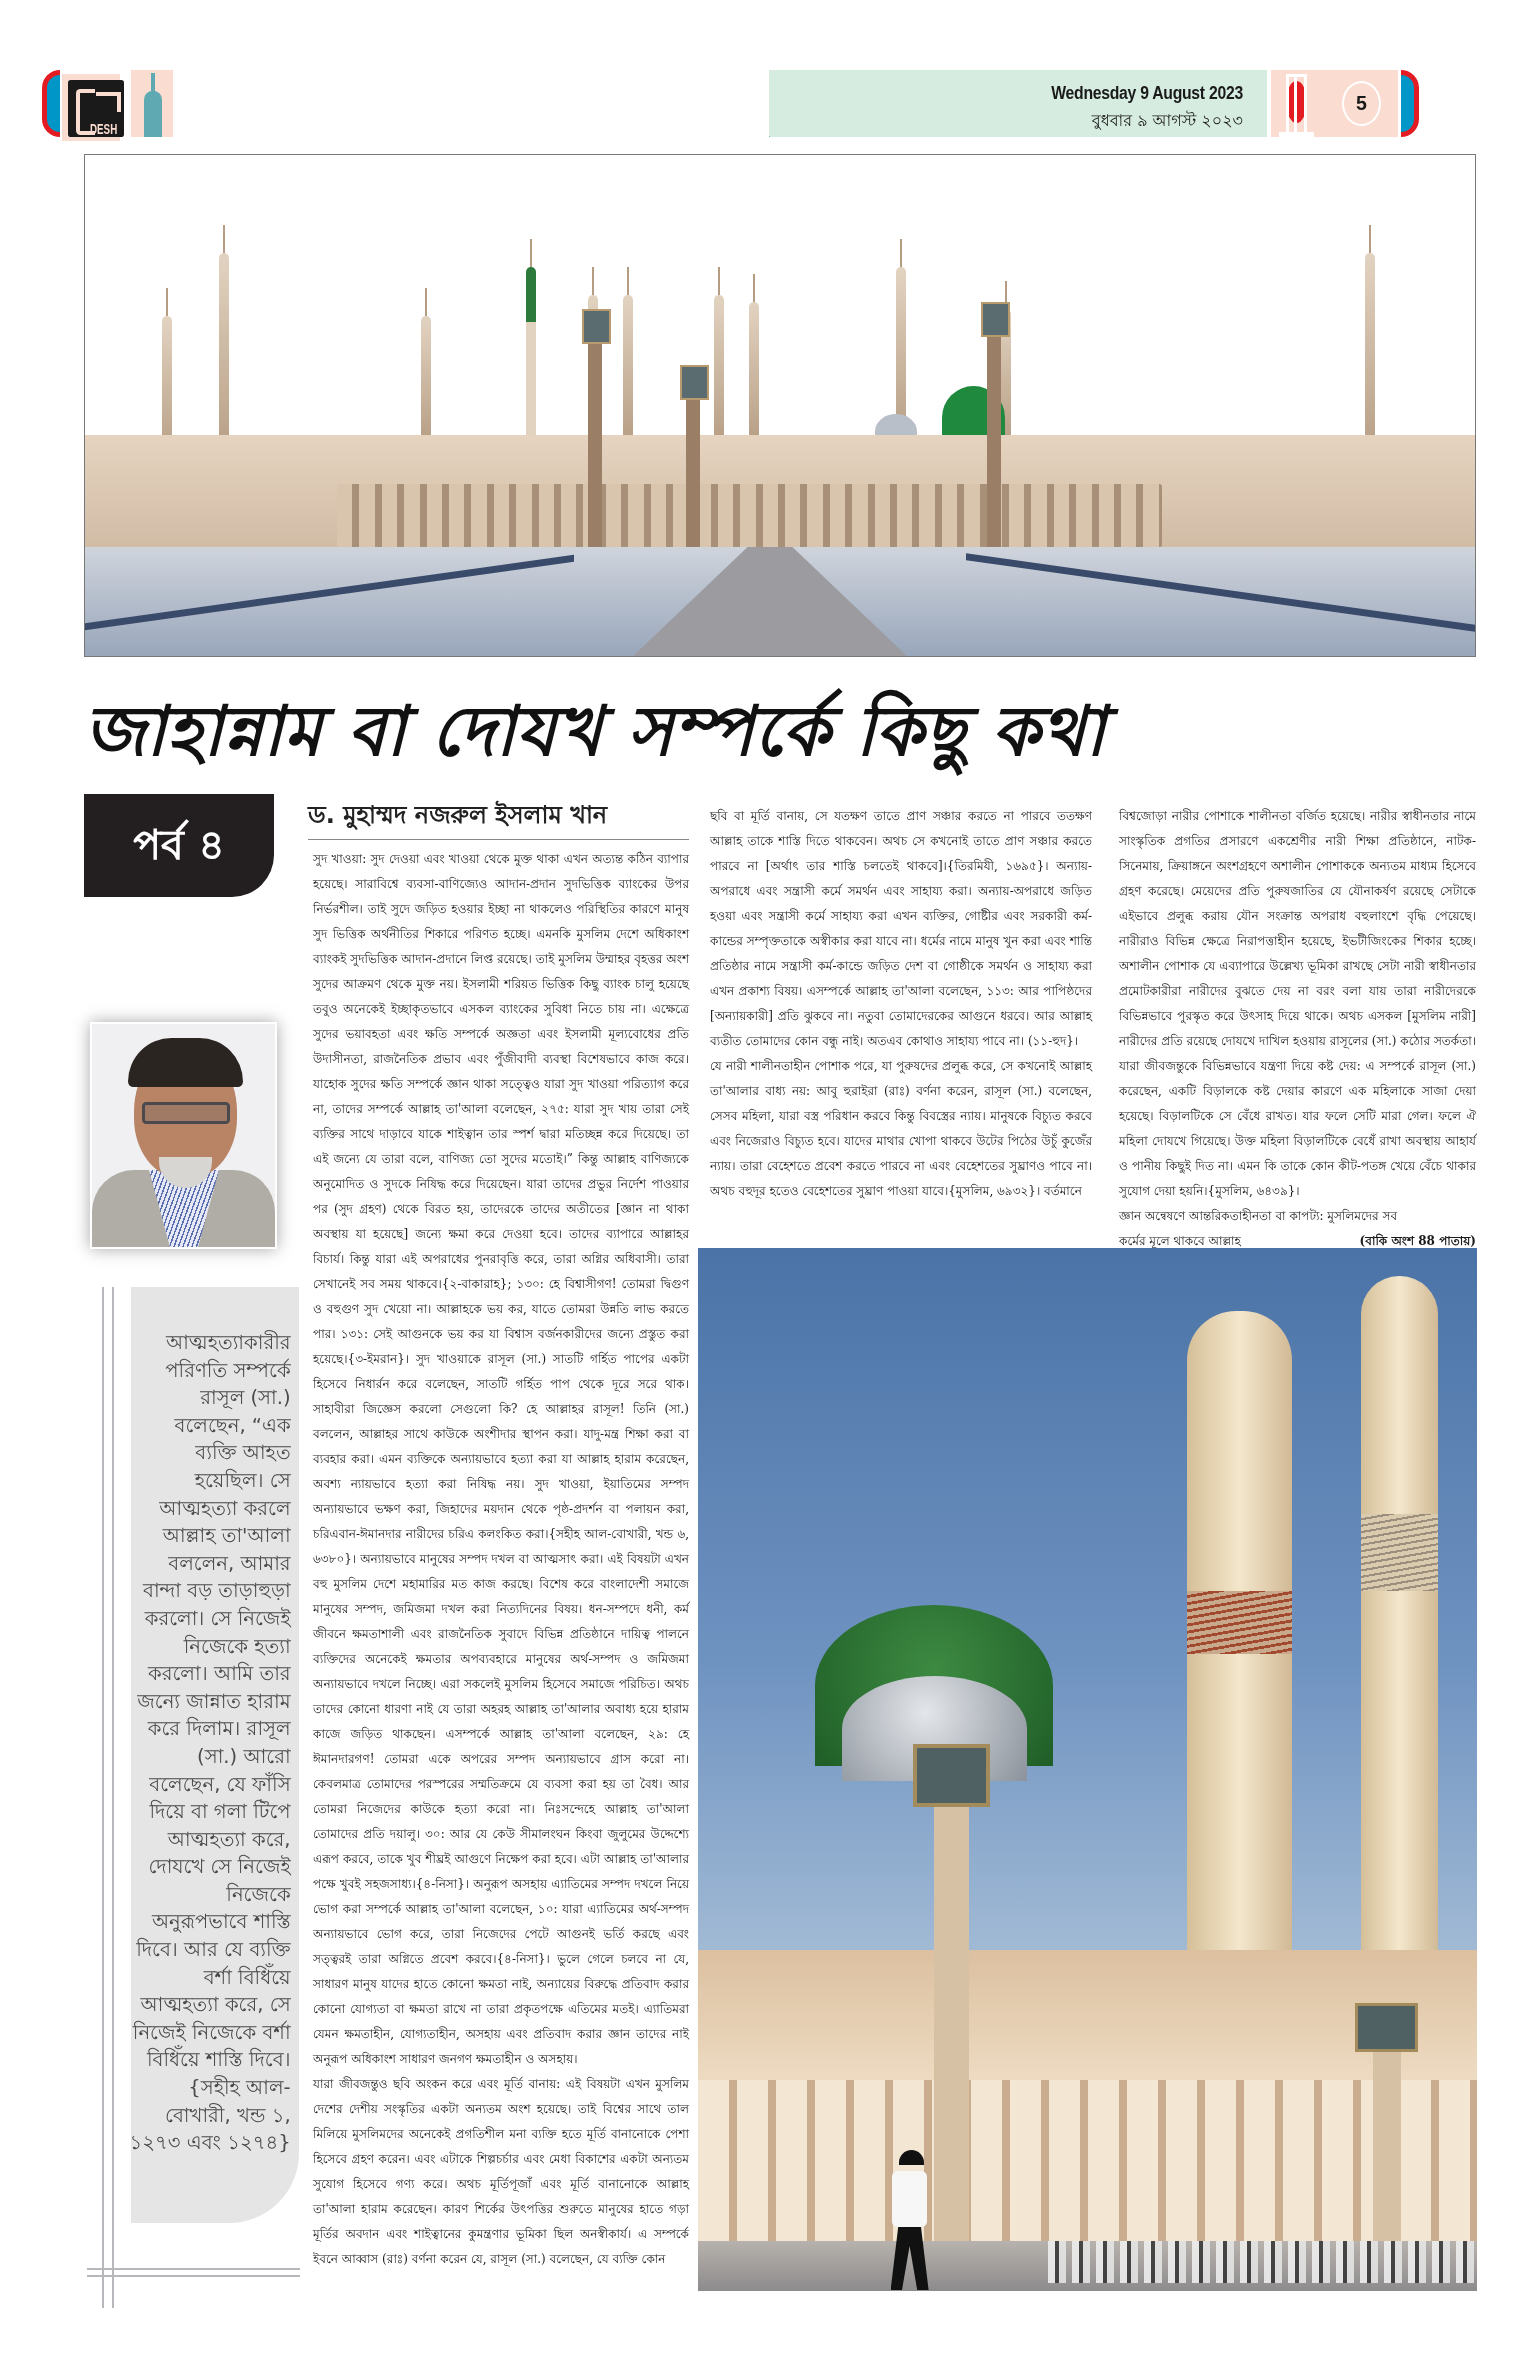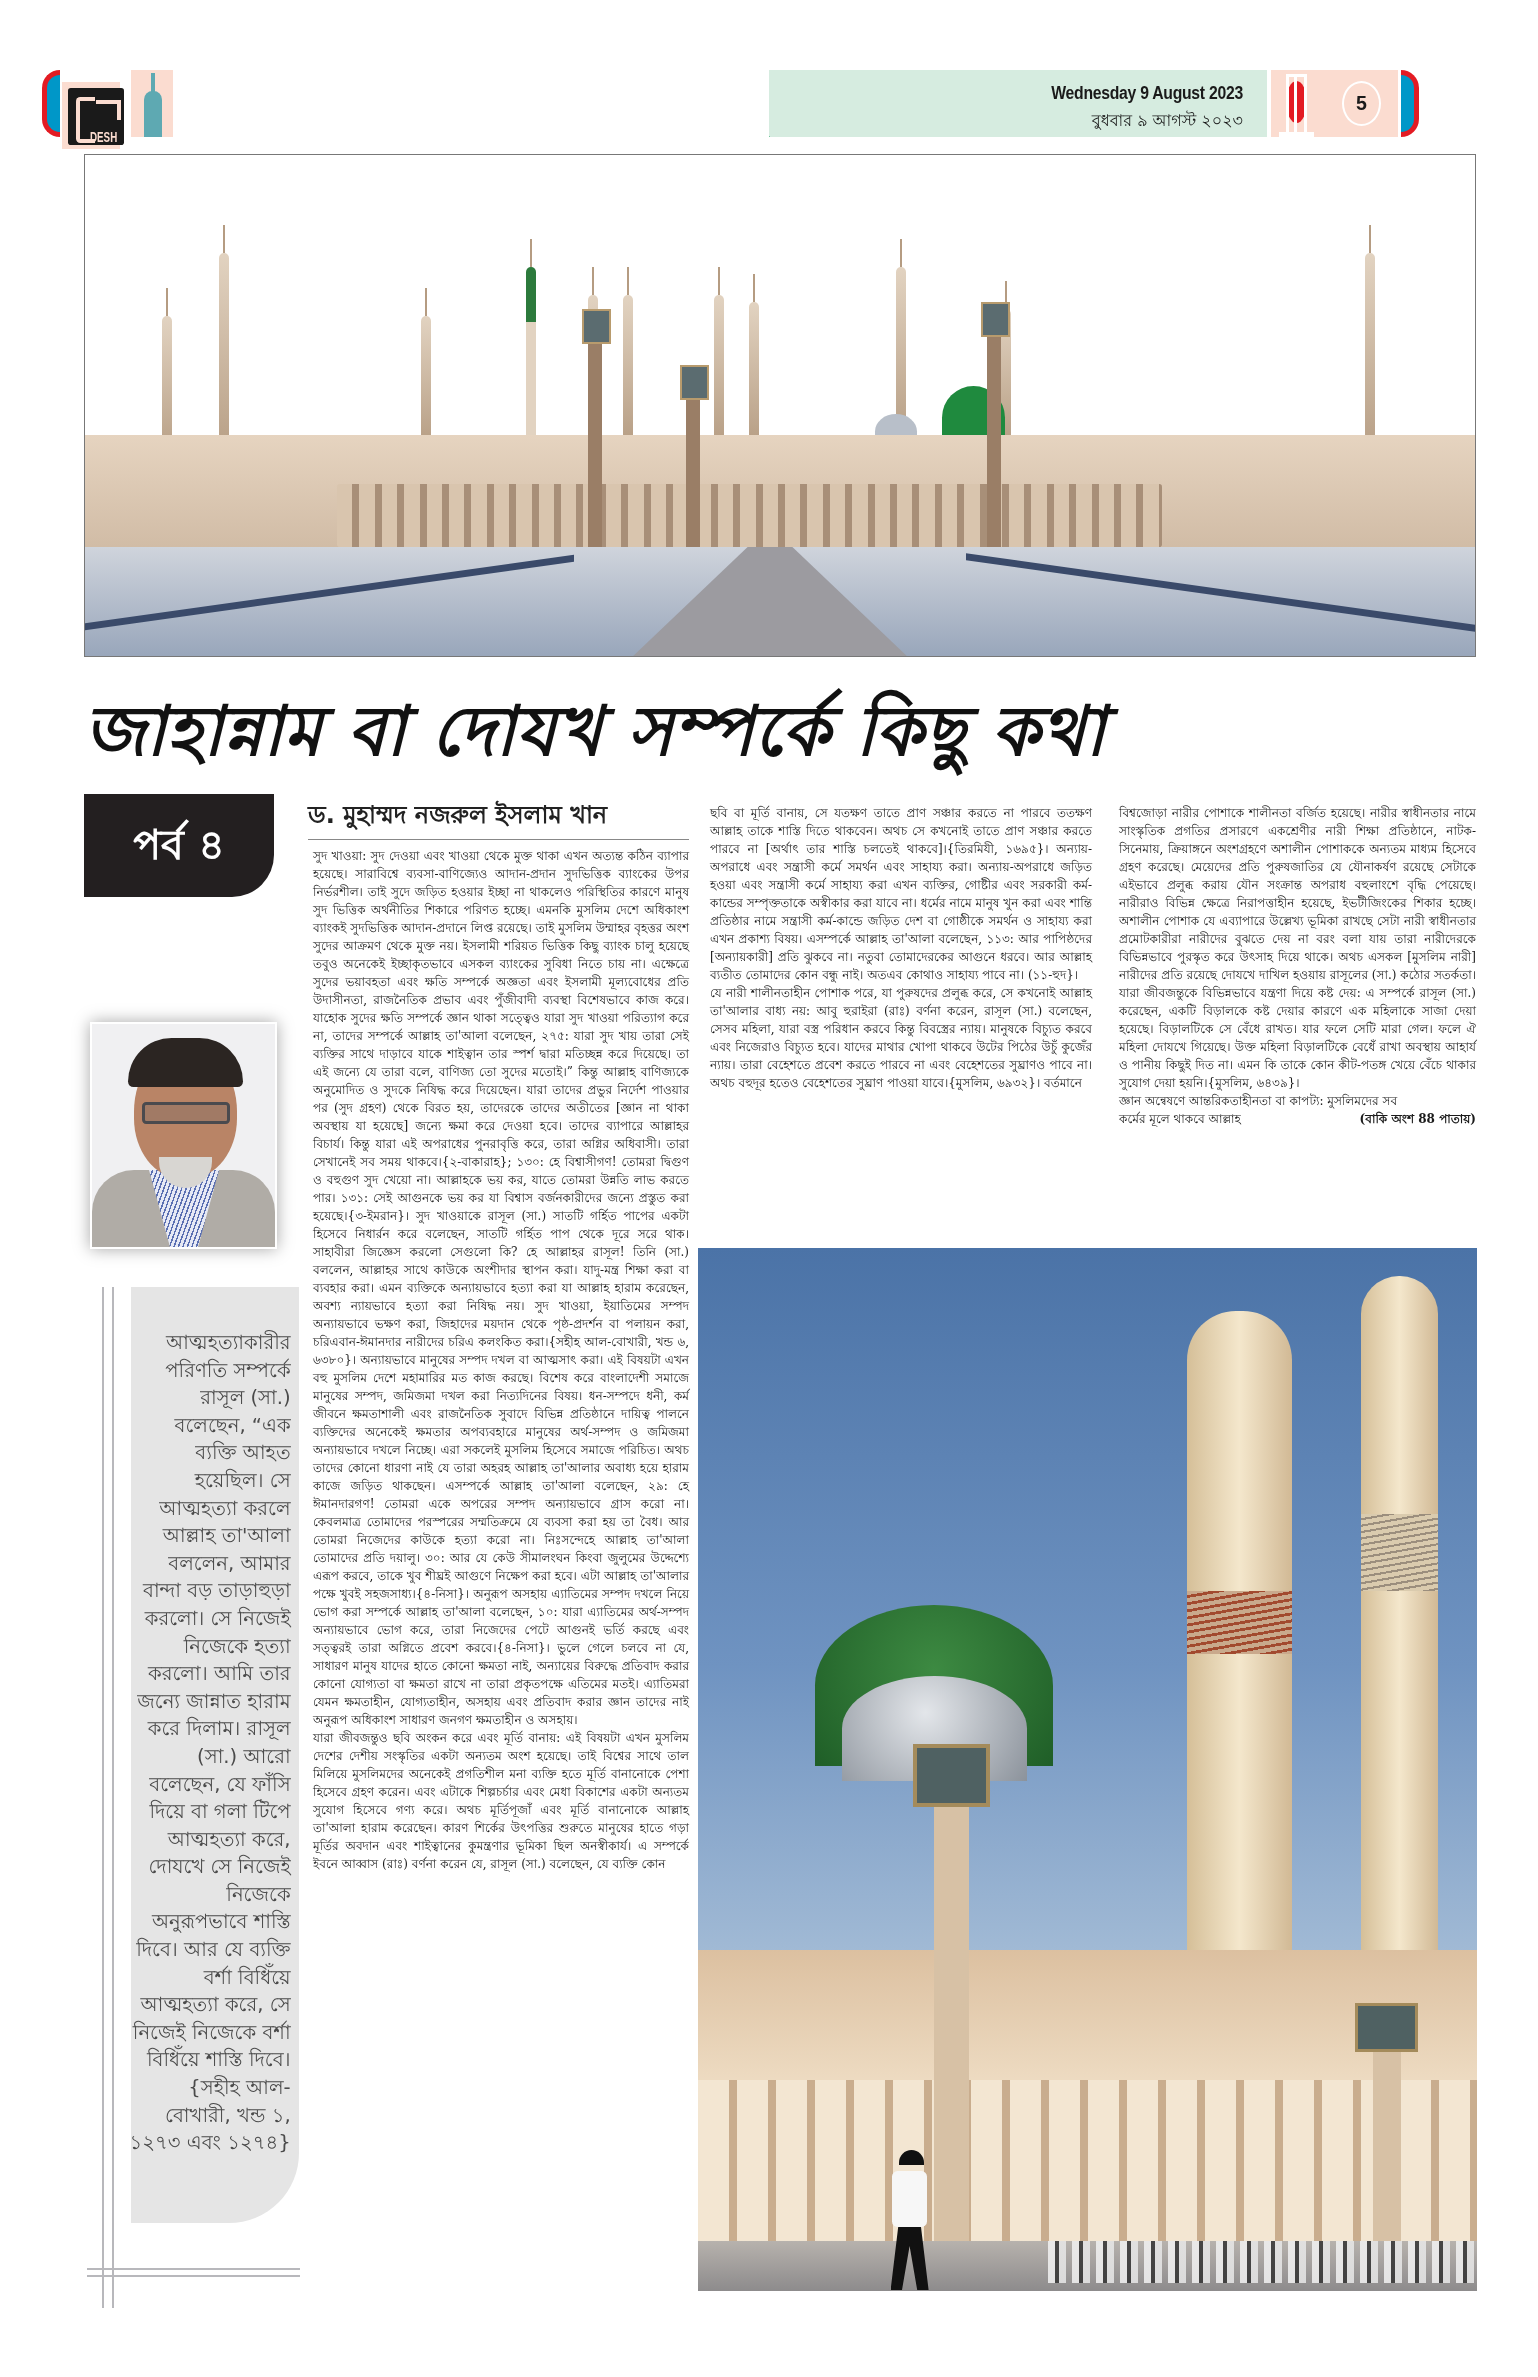--- a/index.html
+++ b/index.html
@@ -3,21 +3,21 @@
 <meta charset="utf-8">
 <style>
   * { box-sizing: border-box; margin: 0; padding: 0; }
   html, body { width: 1538px; height: 2377px; background: #ffffff; overflow: hidden; }
   body { position: relative; font-family: "DejaVu Sans", sans-serif; color: #1a1a1a; }
 
   
   .hdr { position: absolute; top: 70px; left: 0; width: 1538px; height: 67px; }
   .hdr-cap-left { position: absolute; left: 42px; top: 0; width: 18px; height: 67px;
     border-radius: 34px 0 0 34px; border: 5.6px solid #e31b23; border-right: none; background: #0097c8; }
-  .hdr-logo { position: absolute; left: 62px; top: 12px; width: 58px; height: 67px; background: #fbdcd0; }
+  .hdr-logo { position: absolute; left: 62px; top: 4px; width: 58px; height: 67px; background: #fbdcd0; }
   .hdr-logo .mark { position: absolute; left: 5.6px; top: 5.6px; width: 56px; height: 57px; background: #1a1a1a; border-radius: 2.8px; }
   .hdr-logo .mark::before { content: ""; position: absolute; left: 8.4px; top: 9.8px; width: 15.4px; height: 38px; border: 4.2px solid #fbdcd0; border-right: none; border-radius: 4.2px 0 0 4.2px; }
   .hdr-logo .mark::after { content: ""; position: absolute; left: 28px; top: 12.6px; width: 21px; height: 15.4px; border: 4.2px solid #fbdcd0; border-bottom: none; border-left: none; }
   .hdr-logo .desh { position: absolute; left: 28px; bottom: 4.2px; font-family: "Liberation Sans", sans-serif; font-weight: bold; font-size: 9.8px; color: #fbdcd0; letter-spacing: 0px; transform: scaleY(1.5); transform-origin: bottom; }
   .hdr-statue { position: absolute; left: 131px; top: 0; width: 42px; height: 67px; background: #fbdcd0; overflow: hidden; }
   .hdr-statue .fig { position: absolute; left: 12.6px; top: 21px; width: 18px; height: 49px; background: #5ea9b2; border-radius: 8.4px 8.4px 0 0; }
   .hdr-statue .arm { position: absolute; left: 19.6px; top: 2.8px; width: 4.2px; height: 24px; background: #5ea9b2; }
   .hdr-green { position: absolute; left: 176px; top: 0; width: 776px; height: 67px; background: #009a4a; }
   .hdr-green .label { position: absolute; left: 364px; top: 15.4px; font-size: 21px; color: #ffffff; font-weight: bold; }
   .hdr-mint { position: absolute; left: 769px; top: 0; width: 498px; height: 67px; background: #d6ece0; overflow: hidden; }
@@ -67,21 +67,21 @@
   .author-photo .glasses { position: absolute; left: 50px; top: 78px; width: 88px; height: 22.4px; border: 3.5px solid #4a4a4e; border-radius: 4.2px; background: rgba(90,90,100,0.25); }
   .author-photo .beard { position: absolute; left: 67px; top: 133px; width: 53px; height: 31px; background: #d8d6d2; border-radius: 0 0 28px 28px; }
 
   
   .pq-rule-v { position: absolute; width: 2.1px; background: #b8b8bc; }
   .pq-rule-h { position: absolute; height: 2.1px; background: #b8b8bc; }
   .pull-quote { position: absolute; left: 131px; top: 1287px; width: 168px; height: 936px; background: #e5e5e5; border-radius: 0 0 70px 0; }
   .pull-quote .txt { position: absolute; right: 8.4px; top: 42px; width: 162px; text-align: right; font-size: 19.6px; line-height: 27.6px; color: #4a4a4a; }
 
   
-  .col { position: absolute; font-family: "DejaVu Serif", serif; font-size: 12px; line-height: 18px; color: #1a1a1a; text-align: justify; text-align-last: left; }
+  .col { position: absolute; font-family: "DejaVu Serif", serif; font-size: 12px; line-height: 25px; color: #1a1a1a; text-align: justify; text-align-last: left; }
   .col p { margin: 0; }
   .col1 { left: 313px; top: 847px; width: 376px; }
   .col2 { left: 710px; top: 804px; width: 382px; }
   .col3 { left: 1119px; top: 804px; width: 357px; }
   .cont { display: block; text-align: right; font-weight: bold; }
   .col3 .lastline { display: flex; justify-content: space-between; }
 
   
   .photo2 { position: absolute; left: 698px; top: 1248px; width: 779px; height: 1043px; background: linear-gradient(#4b73a7 0%, #6f93c1 40%, #a9c0d8 72%); overflow: hidden; }
   .photo2 .wall { position: absolute; left: 0; top: 702px; width: 100%; height: 341px; background: linear-gradient(#dcc0a0, #eedcc3 40%, #d9c2a6); }

